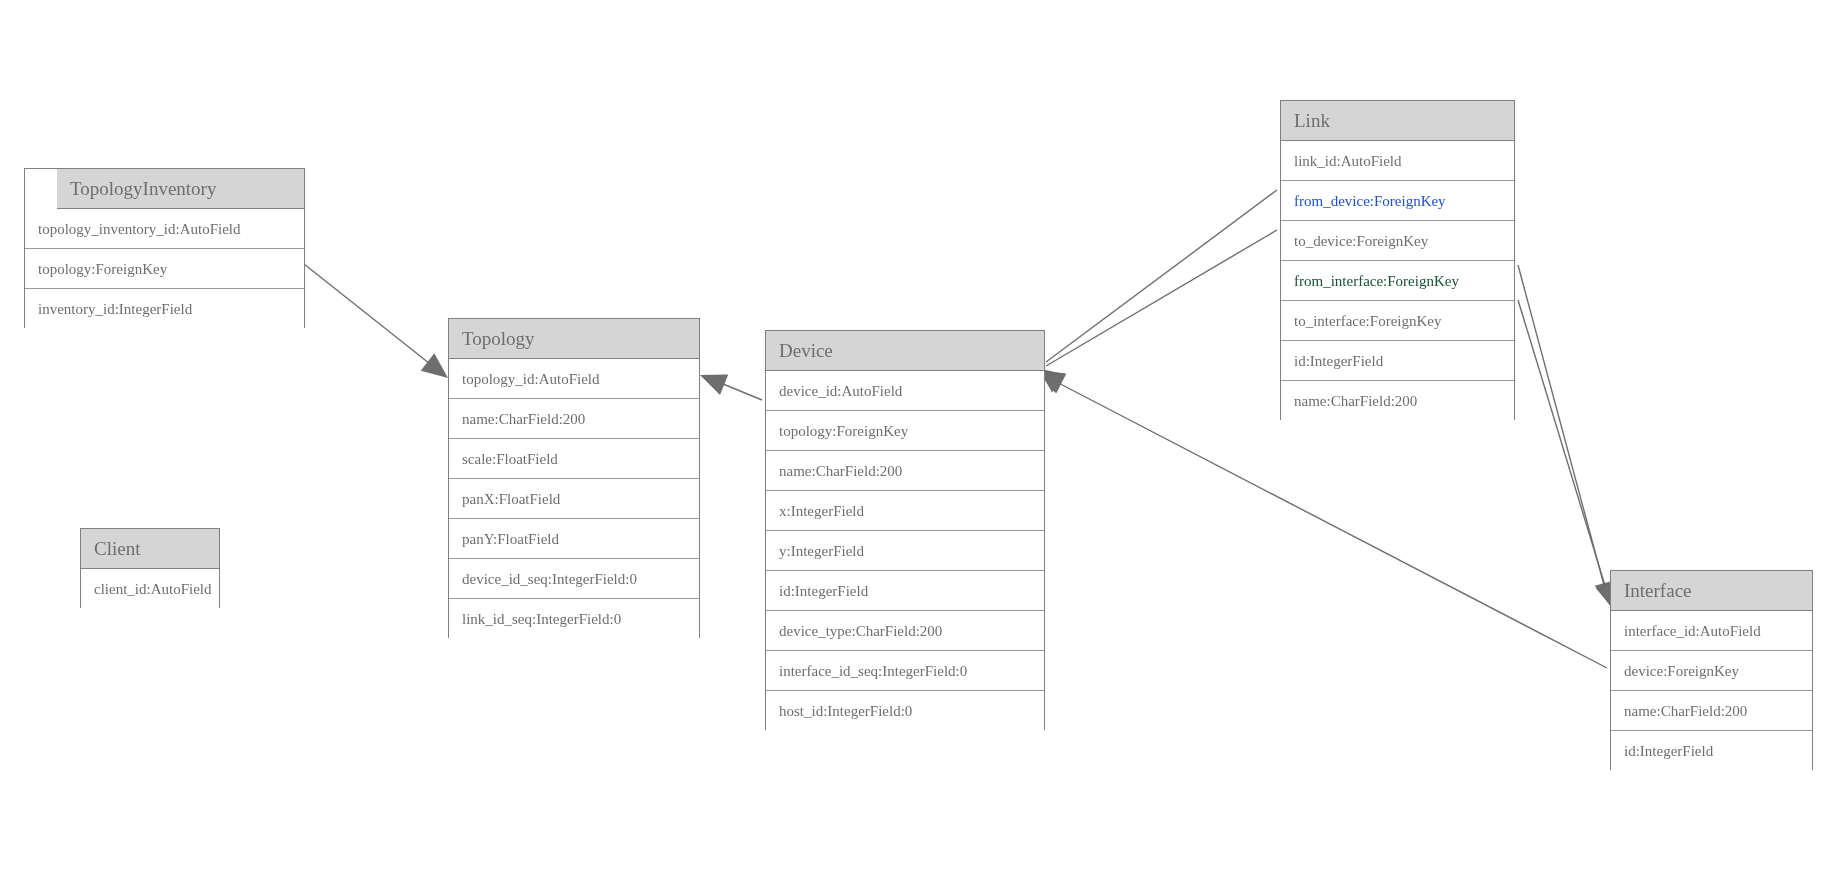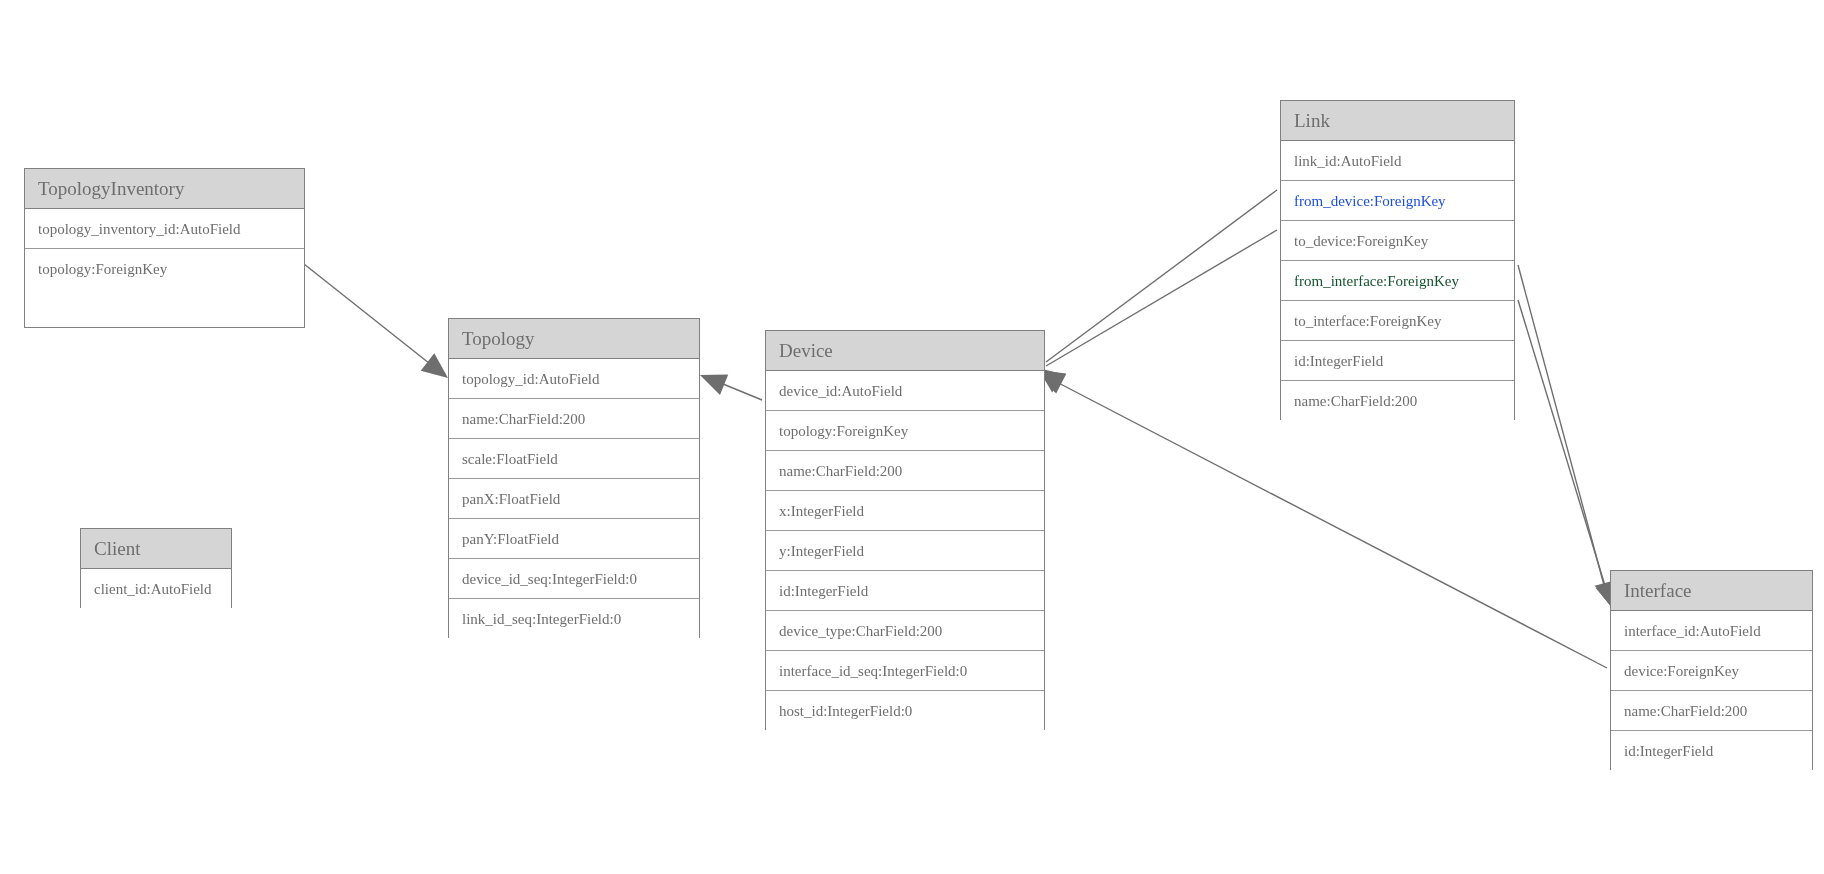--- a/index.html
+++ b/index.html
@@ -89,25 +89,26 @@
         <polygon points="0,0 -26,-11 -26,11" fill="#6e6e6e" transform="translate(1612,608) rotate(75)"></polygon>
       </g>
       <g>
         <path d="M 1518,300 L 1610,602" stroke="#6e6e6e" stroke-width="1.4" fill="none"></path>
         <polygon points="0,0 -26,-11 -26,11" fill="#6e6e6e" transform="translate(1614,610) rotate(73)"></polygon>
       </g>
     </svg>
 
   <div id="entity-layer">
       <div class="entity" style="left: 24px; top: 168px; width: 281px; height: 160px; border-color: rgb(128, 128, 128);">
-        <div class="entity-header" style="background: rgb(213, 213, 213); color: rgb(110, 110, 110); border-bottom-color: rgb(128, 128, 128);">TopologyInventory</div>
+        <div class="entity-header" style="background: rgb(213, 213, 213); color: rgb(110, 110, 110); border-bottom-color: rgb(128, 128, 128); margin-left: 32px;">TopologyInventory</div>
         <div class="entity-row" style="color: rgb(110, 110, 110); border-bottom-color: rgb(154, 154, 154);">topology_inventory_id:AutoField</div>
         <div class="entity-row" style="color: rgb(110, 110, 110); border-bottom-color: rgb(154, 154, 154);">topology:ForeignKey</div>
+        <div class="entity-row" style="color: rgb(110, 110, 110); border-bottom-color: rgb(154, 154, 154);">inventory_id:IntegerField</div>
       </div>
-      <div class="entity" style="left: 80px; top: 528px; width: 152px; height: 80px; border-color: rgb(128, 128, 128);">
+      <div class="entity" style="left: 80px; top: 528px; width: 140px; height: 80px; border-color: rgb(128, 128, 128);">
         <div class="entity-header" style="background: rgb(213, 213, 213); color: rgb(110, 110, 110); border-bottom-color: rgb(128, 128, 128);">Client</div>
         <div class="entity-row" style="color: rgb(110, 110, 110); border-bottom-color: rgb(154, 154, 154);">client_id:AutoField</div>
       </div>
       <div class="entity" style="left: 448px; top: 318px; width: 252px; height: 320px; border-color: rgb(128, 128, 128);">
         <div class="entity-header" style="background: rgb(213, 213, 213); color: rgb(110, 110, 110); border-bottom-color: rgb(128, 128, 128);">Topology</div>
         <div class="entity-row" style="color: rgb(110, 110, 110); border-bottom-color: rgb(154, 154, 154);">topology_id:AutoField</div>
         <div class="entity-row" style="color: rgb(110, 110, 110); border-bottom-color: rgb(154, 154, 154);">name:CharField:200</div>
         <div class="entity-row" style="color: rgb(110, 110, 110); border-bottom-color: rgb(154, 154, 154);">scale:FloatField</div>
         <div class="entity-row" style="color: rgb(110, 110, 110); border-bottom-color: rgb(154, 154, 154);">panX:FloatField</div>
         <div class="entity-row" style="color: rgb(110, 110, 110); border-bottom-color: rgb(154, 154, 154);">panY:FloatField</div>

